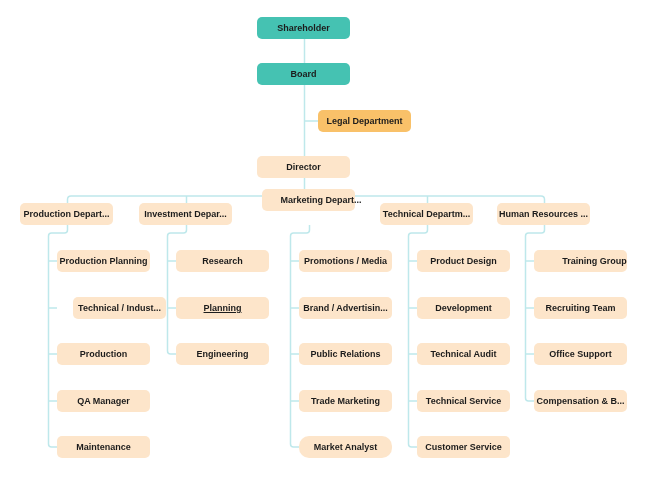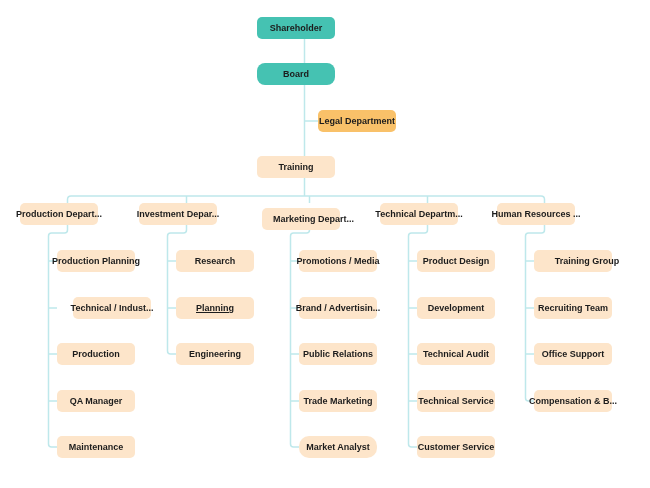--- a/index.html
+++ b/index.html
@@ -7,21 +7,21 @@
     position: relative;
     width: 650px;
     height: 488px;
     background: #ffffff;
     font-family: "Liberation Sans", sans-serif;
     overflow: hidden;
   }
   svg.connectors { position: absolute; left: 0; top: 0; }
   .node {
     position: absolute;
-    width: 78px;
+    width: 93px;
     height: 22px;
     border-radius: 5px;
     display: flex;
     align-items: center;
     justify-content: center;
     font-weight: bold;
     font-size: 9px;
     color: #1c1c1c;
     white-space: nowrap;
     box-sizing: border-box;
@@ -74,27 +74,27 @@
       <path d="M408.5 354 H417"></path>
       <path d="M408.5 401 H417"></path>
 
     <path d="M544.5 225 V230 Q544.5 233 541.5 233 H528.5 Q525.5 233 525.5 236 V398 Q525.5 401 528.5 401 H534"></path>
     <path d="M525.5 261 H534"></path>
       <path d="M525.5 308 H534"></path>
       <path d="M525.5 354 H534"></path>
   </svg>
 
   <div class="node teal" style="left:257px; top:17px;">Shareholder</div>
-  <div class="node teal" style="left:257px; top:63px;border-radius:8px;">Board</div>
+  <div class="node teal" style="left:257px; top:63px;">Board</div>
   <div class="node orange" style="left:318px; top:110px;">Legal Department</div>
-  <div class="node peach" style="left:257px; top:156px;">Training</div>
+  <div class="node peach" style="left:257px; top:156px;">Director</div>
 
   <div class="node peach" style="left:20px; top:203px;">Production Depart...</div>
   <div class="node peach" style="left:139px; top:203px;">Investment Depar...</div>
-  <div class="node peach" style="left:262px; top:208px;padding-left:27px;">Marketing Depart...</div>
+  <div class="node peach" style="left:262px; top:189px;padding-left:27px;">Marketing Depart...</div>
   <div class="node peach" style="left:380px; top:203px;">Technical Departm...</div>
   <div class="node peach" style="left:497px; top:203px;">Human Resources ...</div>
 
   <div class="node peach" style="left:57px; top:250px;">Production Planning</div>
   <div class="node peach" style="left:73px; top:297px;">Technical / Indust...</div>
   <div class="node peach" style="left:57px; top:343px;">Production</div>
   <div class="node peach" style="left:57px; top:436px;">Maintenance</div>
   <div class="node peach" style="left:57px; top:390px;">QA Manager</div>
 
   <div class="node peach" style="left:176px; top:250px;">Research</div>

